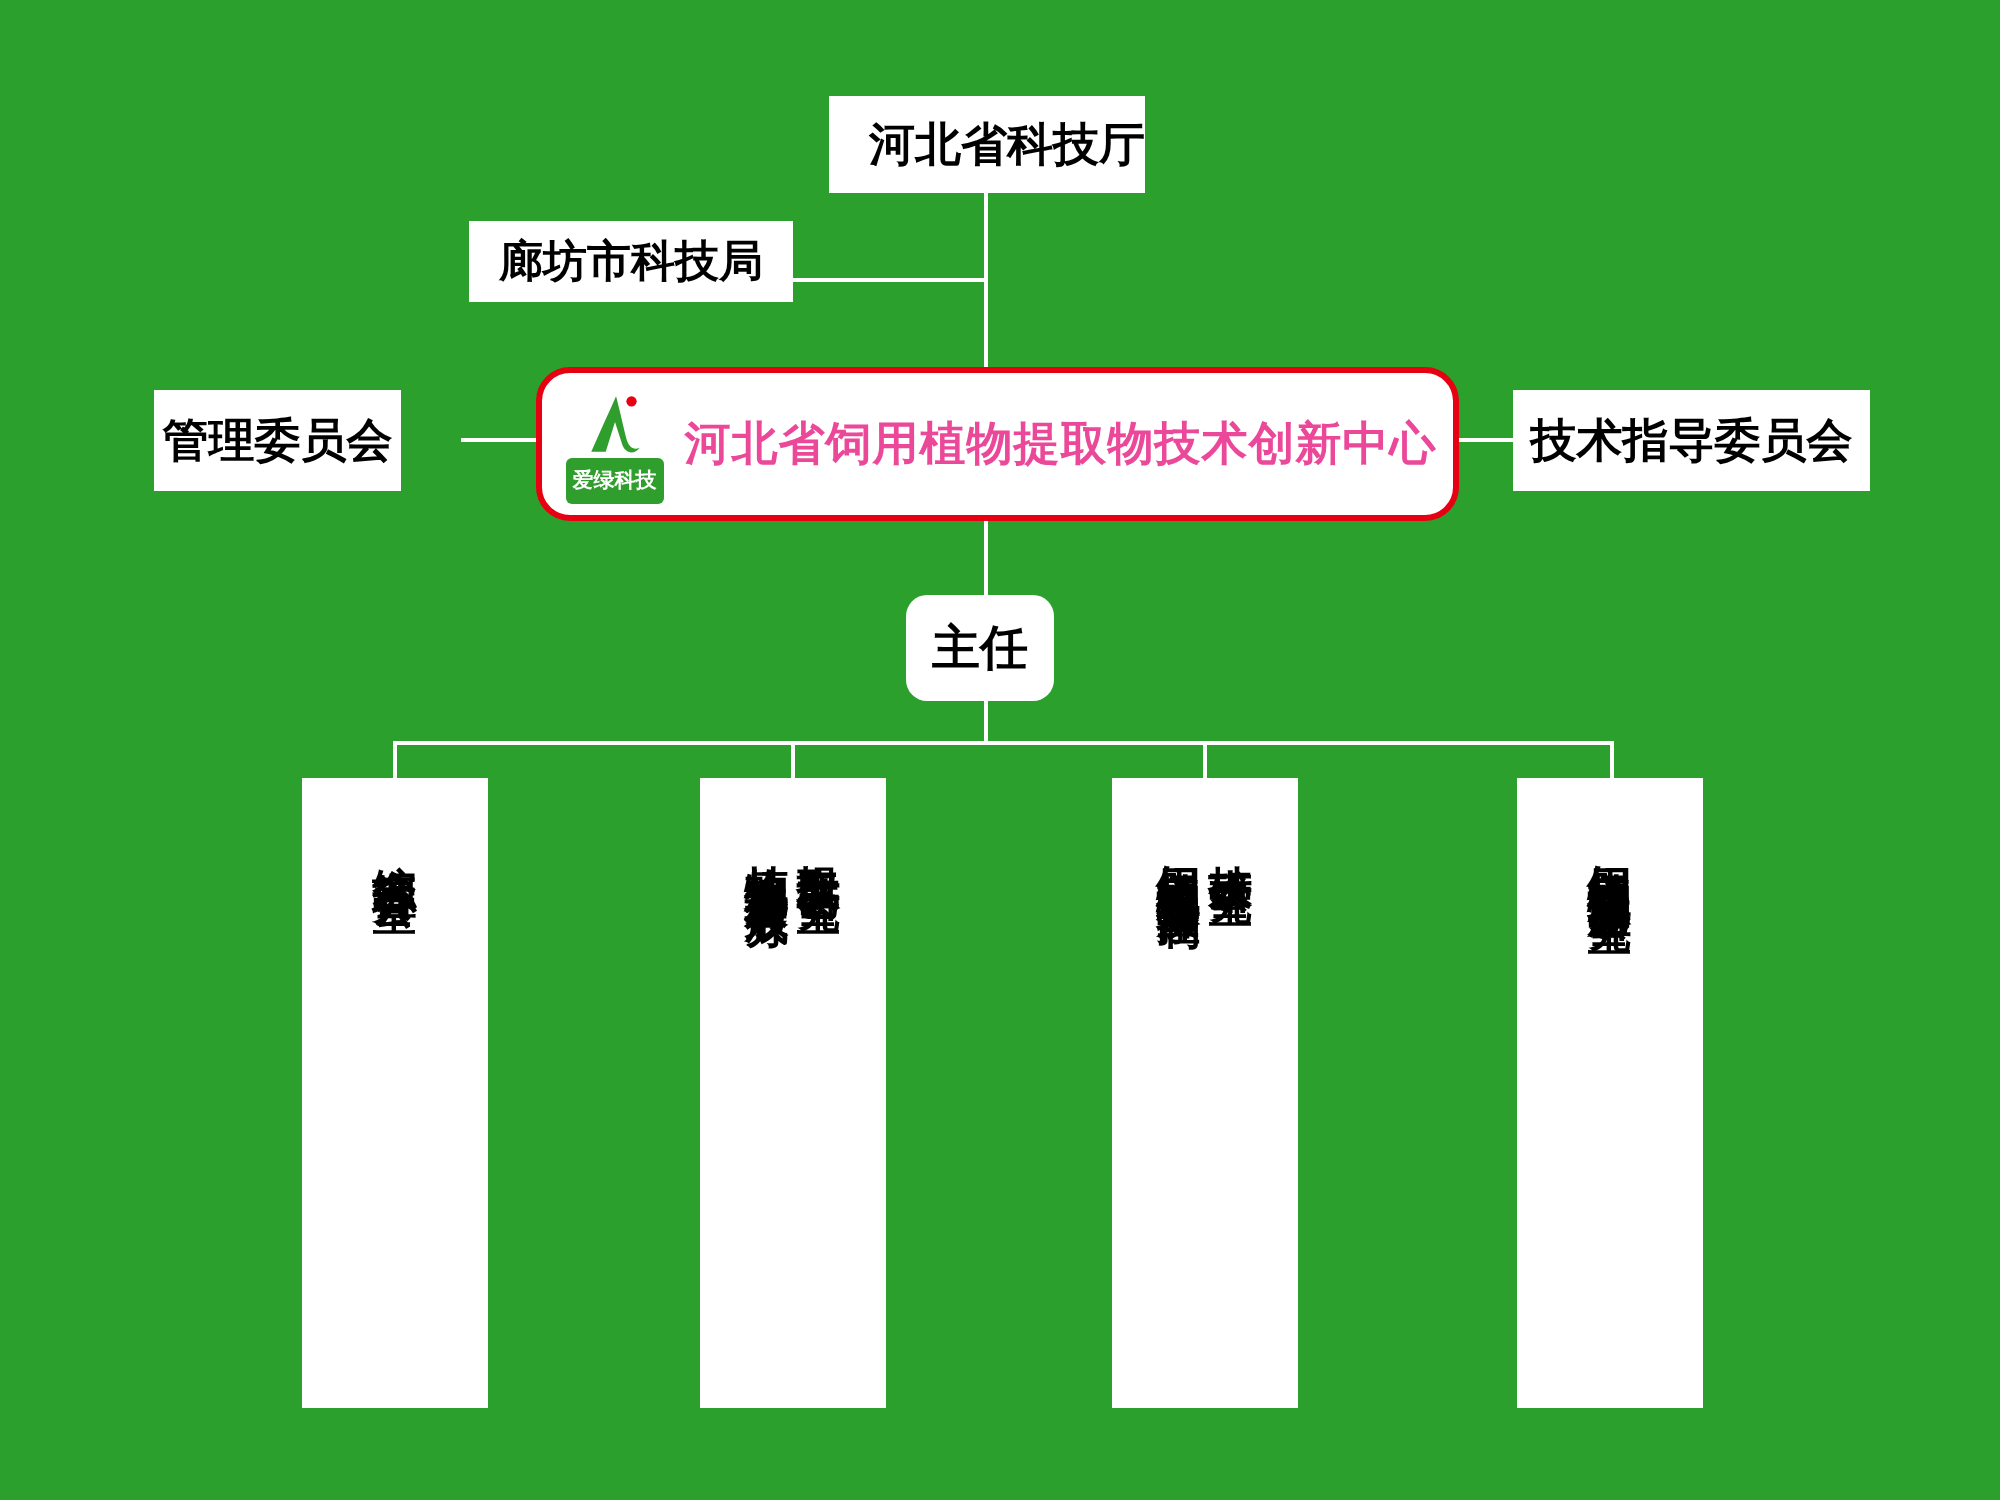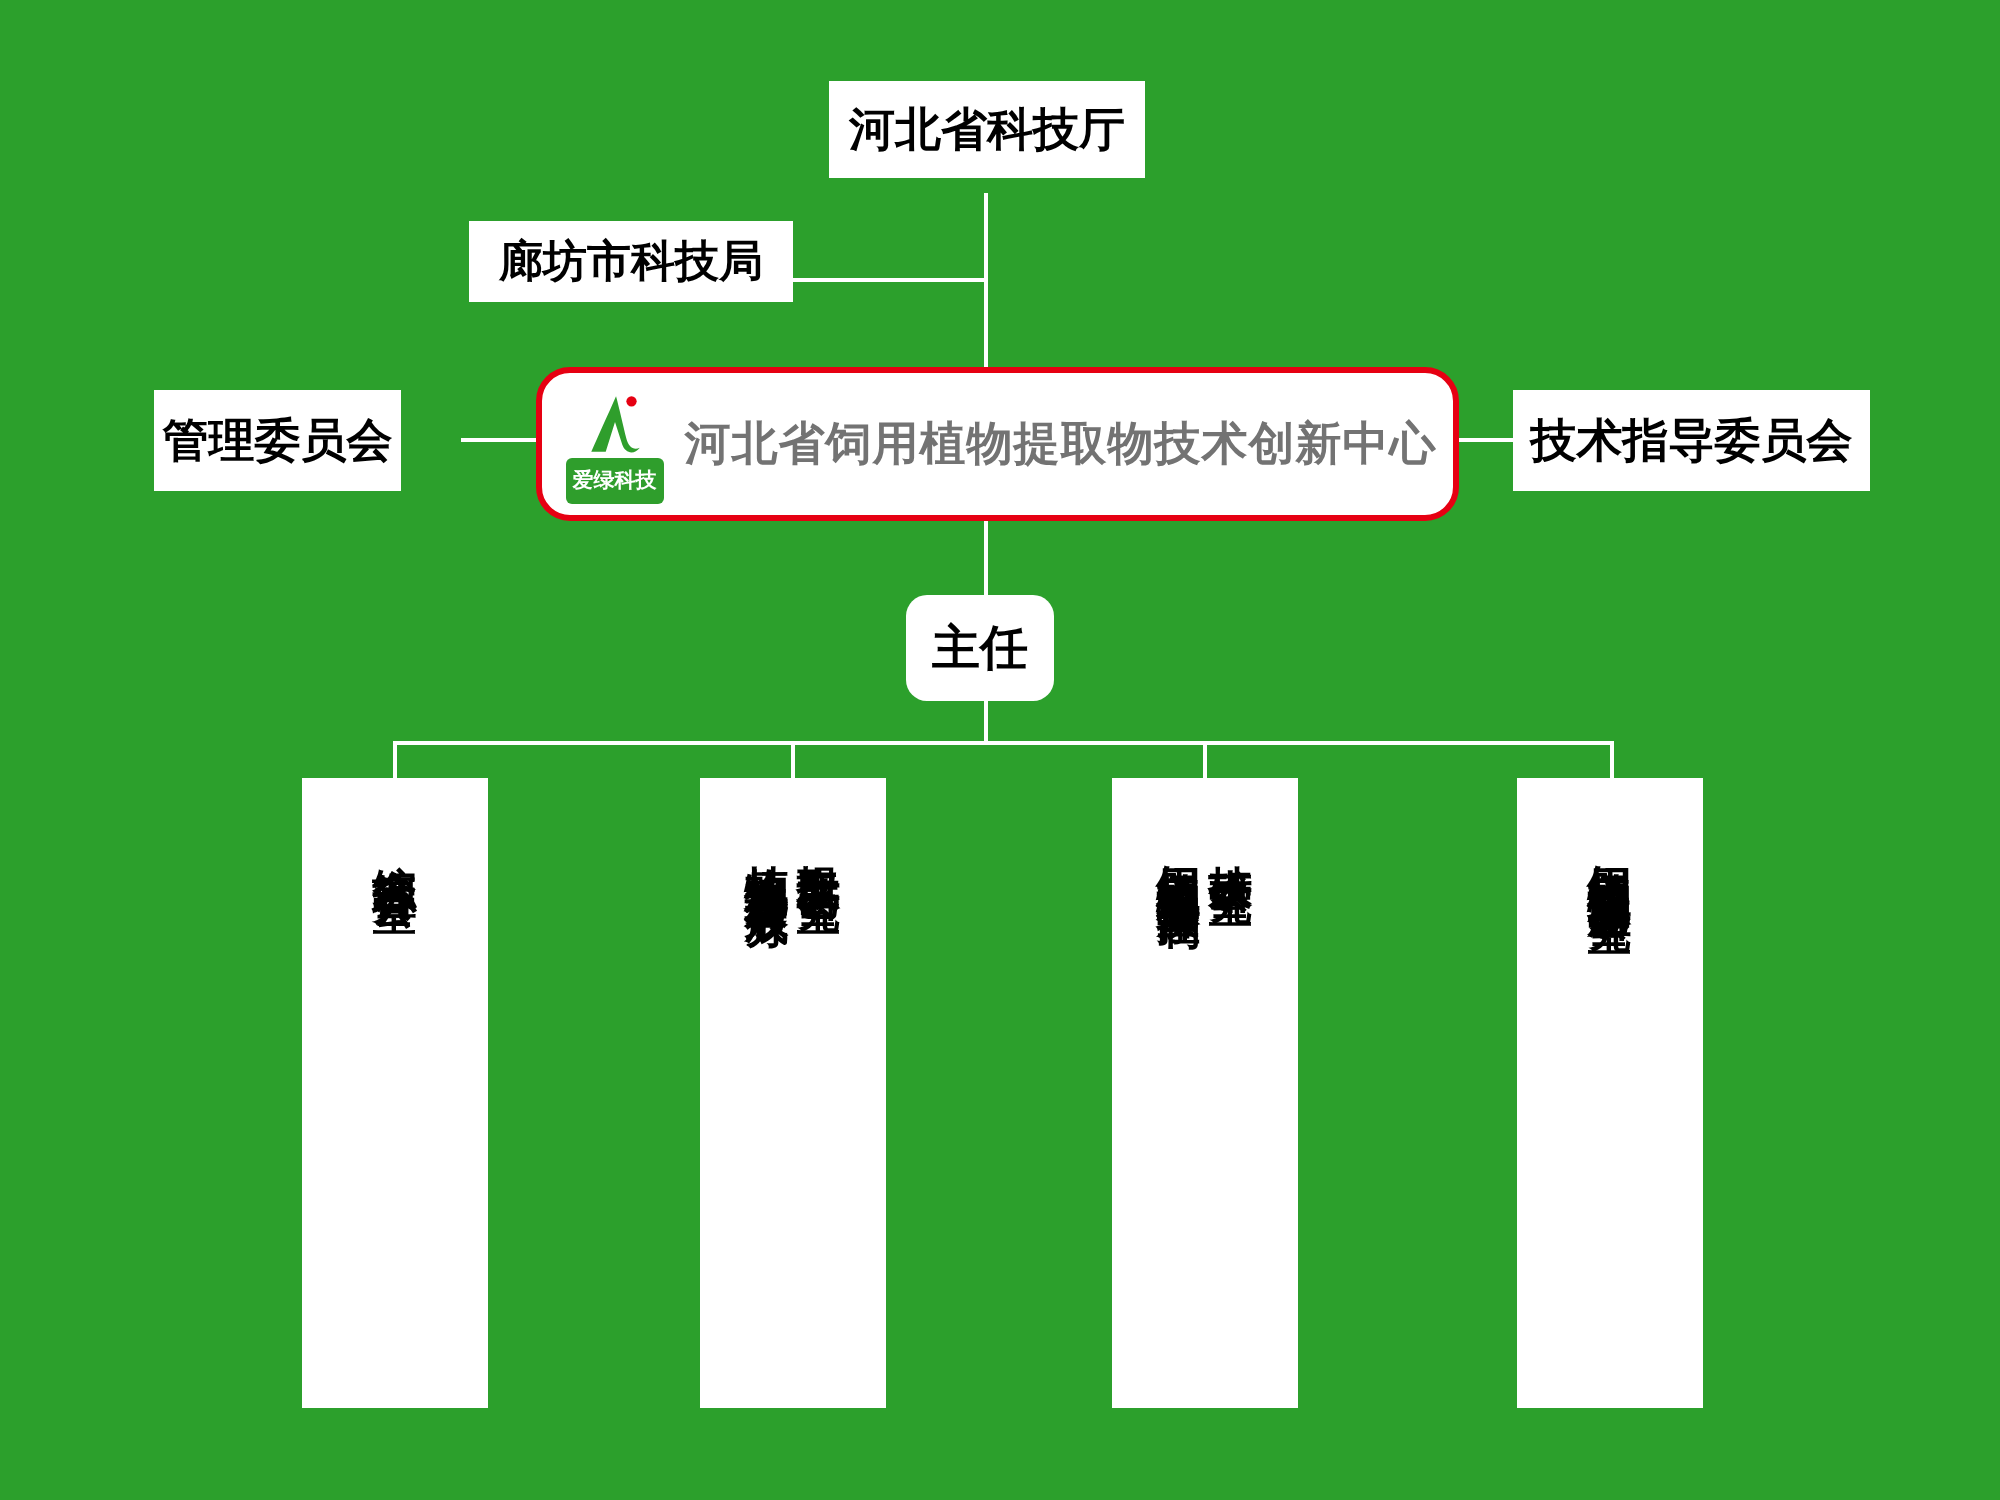--- a/index.html
+++ b/index.html
@@ -25,40 +25,40 @@
   #l-d4{left:1610px;top:741px;width:4px;height:39px;}
 
   
   .node{
     position:absolute;
     background:#ffffff;
     display:flex;align-items:center;justify-content:center;
     font-weight:bold;color:#000000;
     white-space:nowrap;
   }
-  #n-top{left:829px;top:81px;width:316px;height:97px;font-size:46px;}
+  #n-top{left:829px;top:96px;width:316px;height:97px;font-size:46px;justify-content:flex-end;}
   #n-langfang{left:469px;top:221px;width:324px;height:81px;font-size:44px;}
   #n-mgmt{left:154px;top:390px;width:247px;height:101px;font-size:46px;}
   #n-tech{left:1513px;top:390px;width:357px;height:101px;font-size:46px;}
   #n-director{left:906px;top:595px;width:148px;height:106px;font-size:48px;border-radius:21px;}
 
   
   #n-center{
     position:absolute;
     left:536px;top:367px;width:923px;height:154px;
     background:#ffffff;
     border:6px solid #E60012;
     border-radius:34px;
     box-sizing:border-box;
     display:flex;align-items:center;justify-content:center;
     gap:14px;
     padding:0 14px;
   }
   .center-title{
-    color:#737373;
+    color:#ec4899;
     font-weight:bold;
     font-size:46px;
     white-space:nowrap;
     letter-spacing:1px;
   }
   .logo{
     display:flex;flex-direction:column;align-items:center;justify-content:center;
     width:112px;flex:0 0 auto;
     margin-top:8px;
   }

